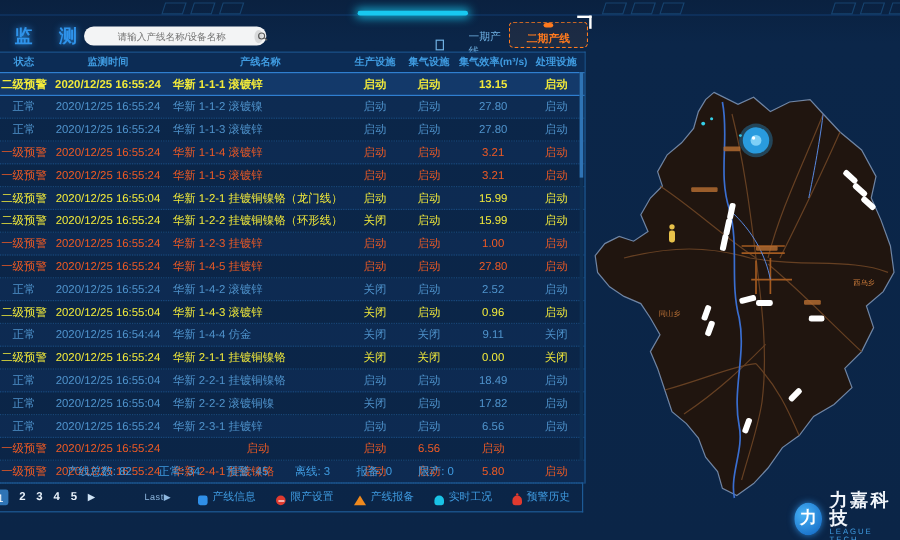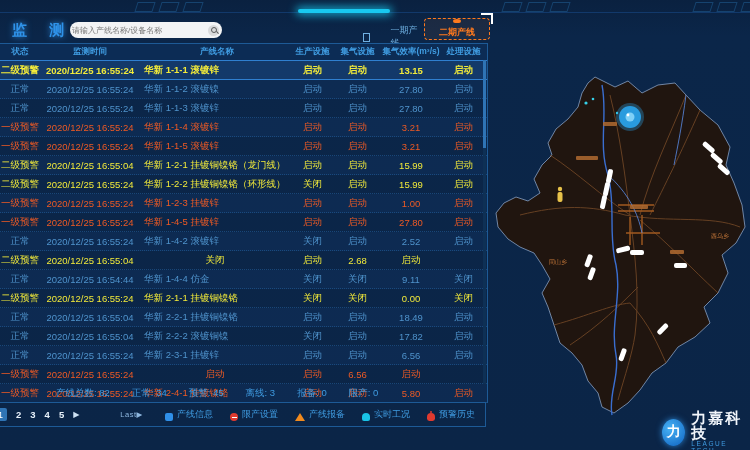--- a/index.html
+++ b/index.html
@@ -12,21 +12,21 @@
   .deco-boxes span{width:16px;height:8px;border:1px solid #16436f;transform:skewX(-18deg);display:block;}
   .glowbar{position:absolute;left:298px;top:9px;width:92px;height:4px;border-radius:3px;
            background:#18c9f0;box-shadow:0 0 8px 2px rgba(24,201,240,.8);}
   
   .hdr{position:absolute;left:0;top:17px;width:418px;height:26px;}
   .title{position:absolute;left:12px;top:4px;font-size:15px;font-weight:bold;letter-spacing:9px;
          color:#2f93ea;text-shadow:0 0 6px rgba(47,147,234,.9);}
   .search{position:absolute;left:70px;top:5px;width:152px;height:16px;background:#f3f4f5;
           border-radius:9px;display:flex;align-items:center;}
   .search input{flex:1;border:none;background:transparent;outline:none;font-size:8px;color:#666;
-          padding:0 4px 0 2px;font-family:"Liberation Sans",sans-serif;}
+          padding:0 4px 0 28px;font-family:"Liberation Sans",sans-serif;}
   .mag{width:11px;height:11px;margin-right:3px;position:relative;background:#d9dadb;border-radius:50%;}
   .mag:before{content:"";position:absolute;left:2.5px;top:2.5px;width:4px;height:4px;border:1px solid #5a5a5a;border-radius:50%;}
   .mag:after{content:"";position:absolute;left:7.5px;top:7.5px;width:3px;height:1px;background:#5a5a5a;transform:rotate(45deg);}
   .chk{position:absolute;left:363px;top:7px;display:flex;align-items:center;gap:20px;color:#6fb0e2;font-size:9px;}
   .chk .box{width:7px;height:7px;border:1px solid #6fb0e2;background:transparent;}
   .phase2{position:absolute;left:424px;top:1px;width:64px;height:20px;border:1px dashed #ff7a1e;
           border-radius:4px;background:rgba(255,122,30,.07);display:flex;align-items:center;
           justify-content:center;gap:3px;color:#ff7a1e;font-size:9px;font-weight:bold;flex-direction:column;}
   .phase2 .alarm{width:8px;height:8px;border-radius:50% 50% 2px 2px;background:#ff7a1e;position:relative;}
   .corner{position:absolute;right:-4px;top:-6px;width:10px;height:9px;border-top:2px solid #fff;border-right:2px solid #fff;}
@@ -214,23 +214,24 @@
           <div class="tc c-time">2020/12/25 16:55:24</div>
           <div class="tc c-name">华新 1-4-2 滚镀锌</div>
           <div class="tc c-prod">关闭</div>
           <div class="tc c-gas">启动</div>
           <div class="tc c-eff">2.52</div>
           <div class="tc c-treat">启动</div>
         </div>
         <div class="trow warn2">
           <div class="tc c-status">二级预警</div>
           <div class="tc c-time">2020/12/25 16:55:04</div>
-          <div class="tc c-prod">关闭</div>
-          <div class="tc c-gas">启动</div>
-          <div class="tc c-eff">2.68</div>
+          <div class="tc c-name">华新 1-4-3 滚镀锌</div>
+          <div class="tc c-prod">关闭</div>
+          <div class="tc c-gas">启动</div>
+          <div class="tc c-eff">0.96</div>
           <div class="tc c-treat">启动</div>
         </div>
         <div class="trow normal">
           <div class="tc c-status">正常</div>
           <div class="tc c-time">2020/12/25 16:54:44</div>
           <div class="tc c-name">华新 1-4-4 仿金</div>
           <div class="tc c-prod">关闭</div>
           <div class="tc c-gas">关闭</div>
           <div class="tc c-eff">9.11</div>
           <div class="tc c-treat">关闭</div>

